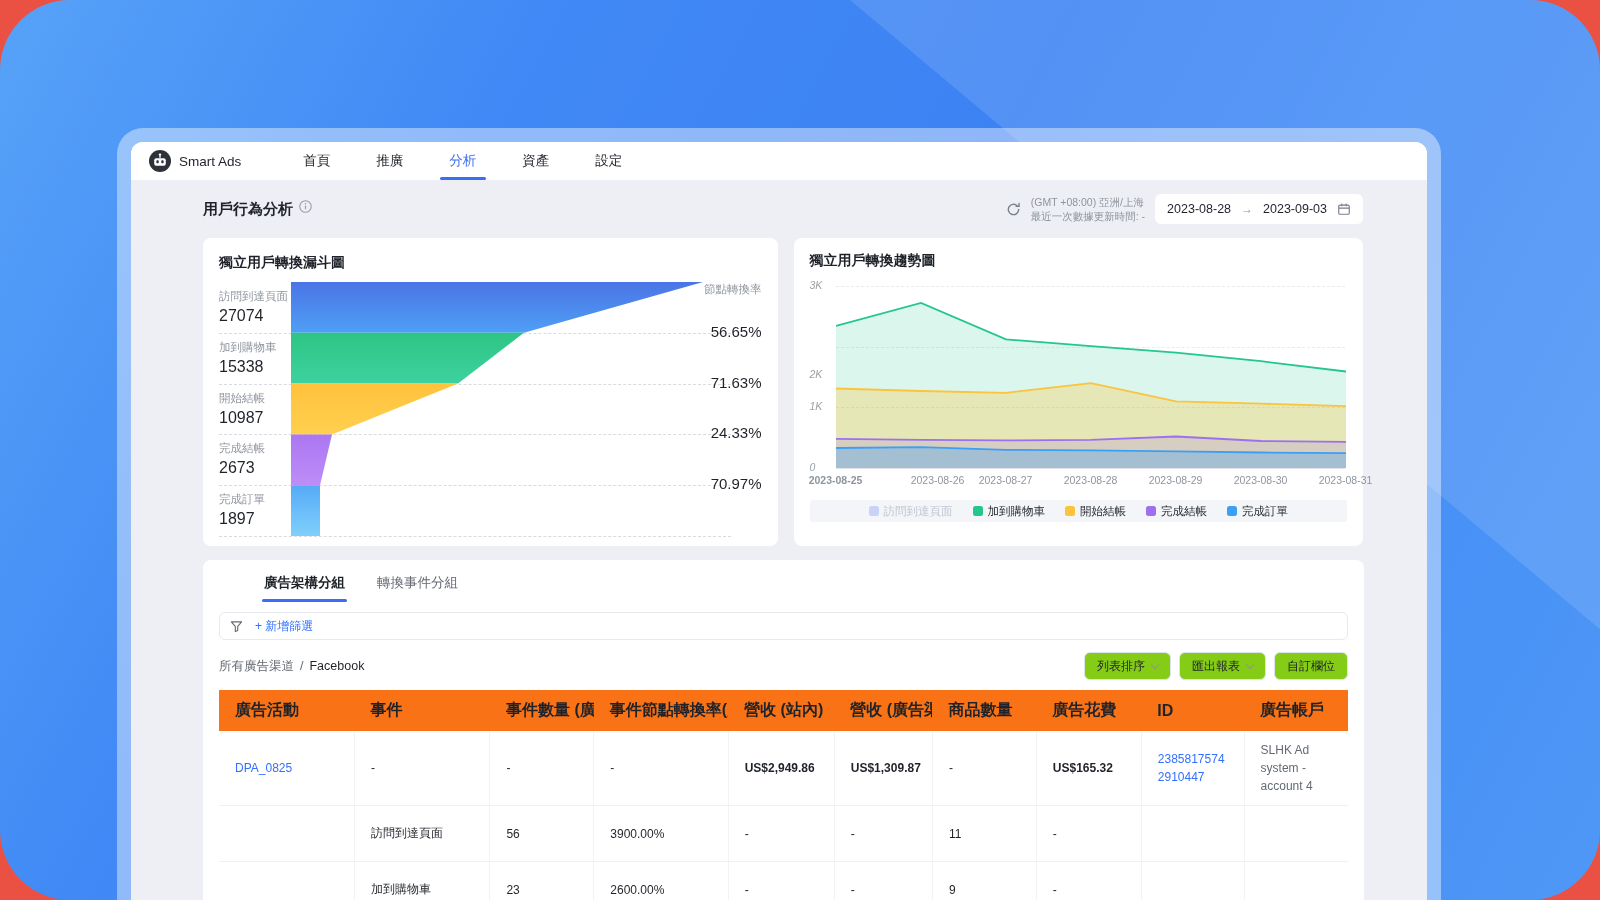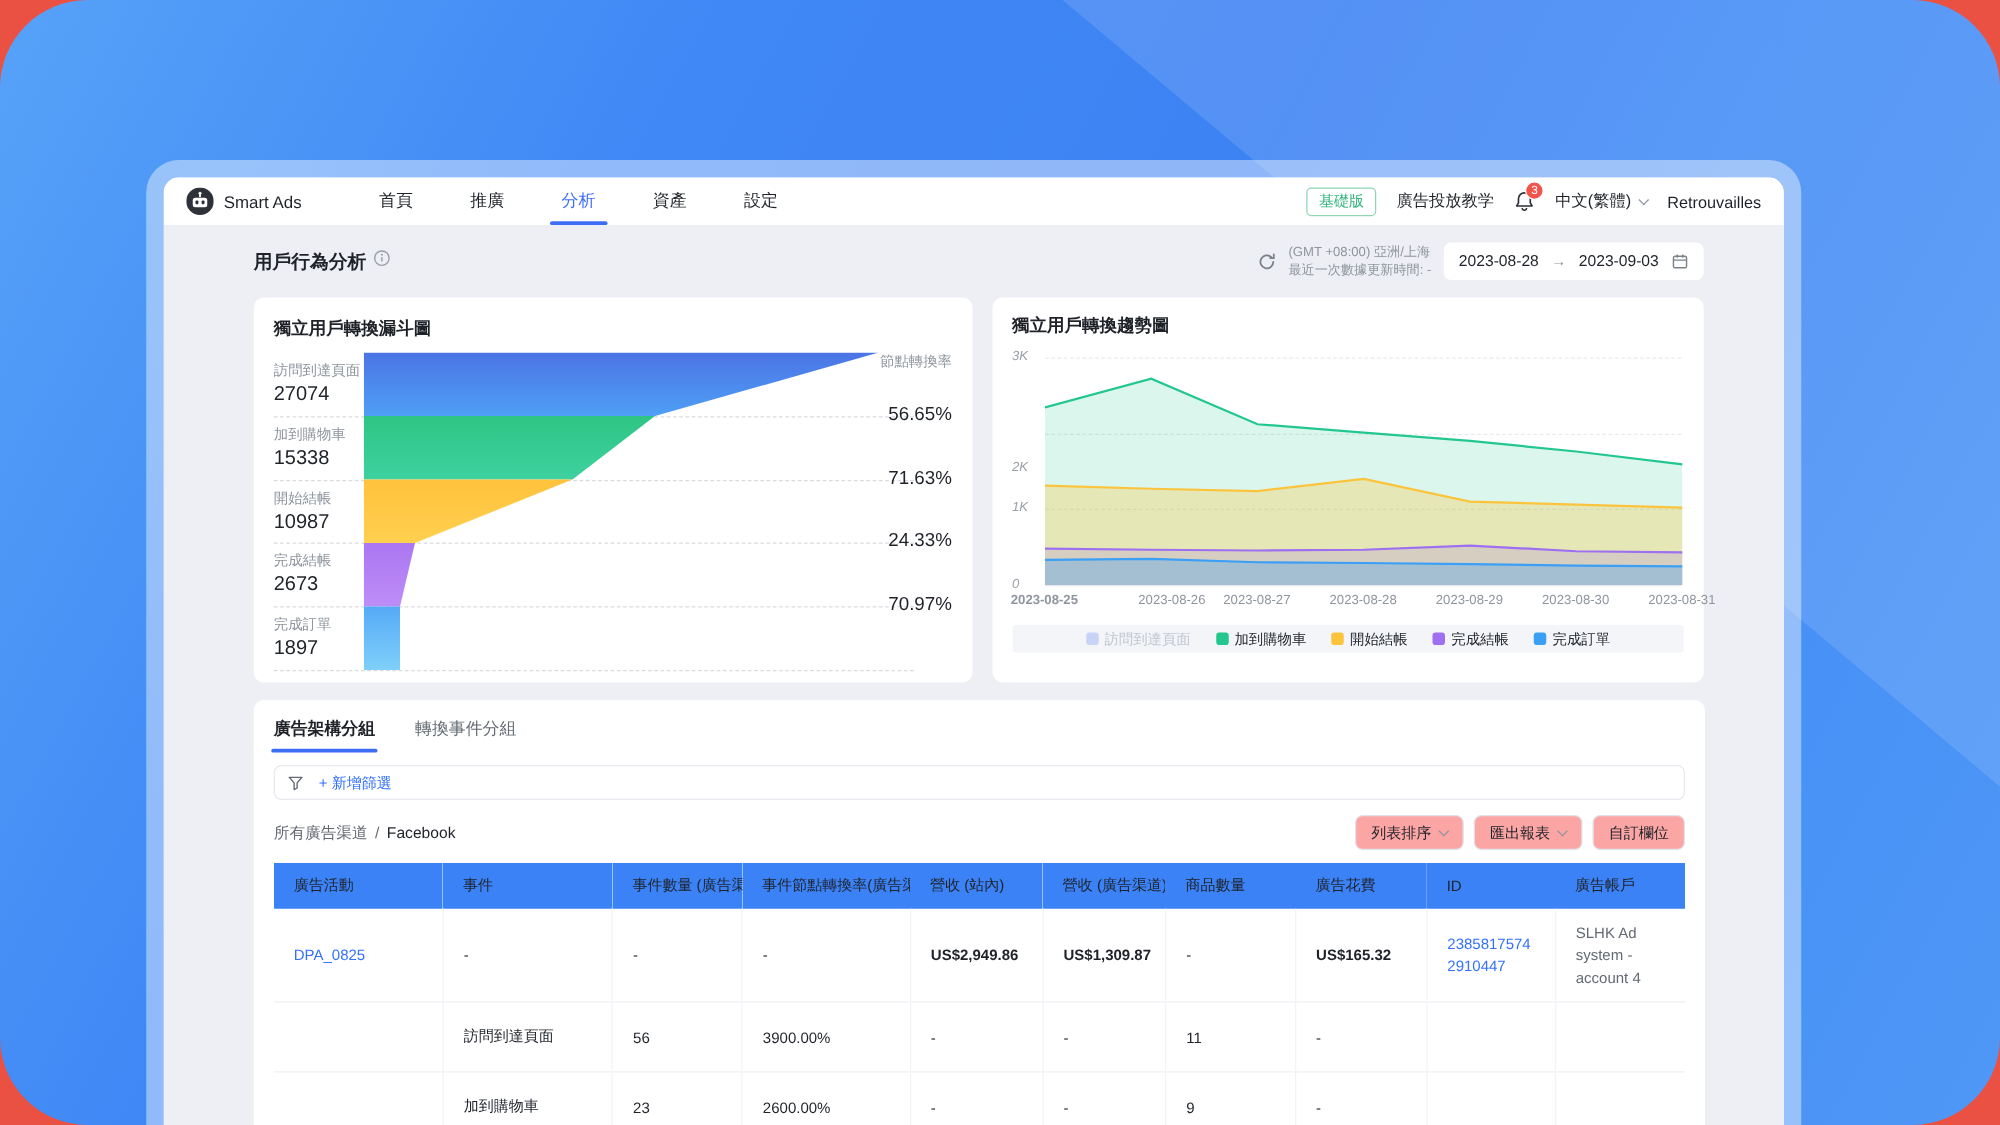--- a/index.html
+++ b/index.html
@@ -78,35 +78,35 @@
   .legend { margin-top:8px; height:22px; background:#f4f5f8; border-radius:3px;
     display:flex; align-items:center; justify-content:center; gap:20px; }
   .l-item { display:flex; align-items:center; gap:5px; font-size:11.5px; color:#1f2329; cursor:pointer; }
   .l-item.dim { color:#c1c6d1; }
   .l-sq { width:10px; height:10px; border-radius:2.5px; }
 
   
   .table-card { margin-top:14px; width:1161px; padding:12px 16px 0; height:400px; }
   .tabs { display:flex; gap:32px; padding-top:2px; }
   .tab { font-size:13.5px; color:#646a73; padding-bottom:10px; position:relative; cursor:pointer; }
-  .tab.active { color:#1f2329; font-weight:700; }
+  .tab.active { color:#1f2329; font-weight:700;margin-left:45px; }
   .tab.active::after { content:""; position:absolute; left:-2px; right:-2px; bottom:0; height:3px;
     background:#3d6df5; border-radius:2px; }
   .filter-bar { margin-top:10px; height:28px; border:1px solid #e7e9ee; border-radius:6px;
     display:flex; align-items:center; padding:0 10px; gap:12px; }
   .add-filter { color:#3370ff; font-size:12px; cursor:pointer; }
   .table-toolbar { margin-top:12px; display:flex; align-items:center; justify-content:space-between; }
   .breadcrumb { font-size:12.5px; color:#646a73; display:flex; gap:6px; align-items:center; }
   .bc-current { color:#1f2329; }
   .toolbar-buttons { display:flex; gap:8px; }
-  .toolbar-buttons button { background:#fca5a5; border:1px solid #dfe2e8; border-radius:6px; height:28px;
+  .toolbar-buttons button { background:#84cc16; border:1px solid #dfe2e8; border-radius:6px; height:28px;
     padding:0 12px; font-size:12px; color:#1f2329; display:flex; align-items:center;
     font-family:inherit; cursor:pointer; }
   table { width:100%; border-collapse:collapse; table-layout:fixed; margin-top:10px; }
-  thead th { background:#3b82f6; font-size:12px; font-weight:400; color:#1f2329; text-align:left;
+  thead th { background:#f97316; font-size:16px; font-weight:700; color:#1f2329; text-align:left;
     padding:10px 16px; white-space:nowrap; overflow:hidden; }
   tbody td { font-size:12px; color:#1f2329; padding:10px 16px; height:56px;
     border-bottom:1px solid #eef0f3; vertical-align:middle; }
   tbody td + td { border-left:1px solid #f1f3f6; }
   td.link { color:#3370ff; cursor:pointer; }
   td.bold { font-weight:700; }
   td.muted { color:#646a73; line-height:1.5; }
   td.brk { word-break:break-all; line-height:1.5; }
 </style>
 </head>
@@ -133,38 +133,20 @@
         </span>
         <span class="brand-name">Smart Ads</span>
       </div>
       <nav class="nav" id="nav">
           <span class="nav-item">首頁</span>
           <span class="nav-item">推廣</span>
           <span class="nav-item active">分析</span>
           <span class="nav-item">資產</span>
           <span class="nav-item">設定</span>
         </nav>
-      <div class="nav-right">
-        <span class="plan-badge">基礎版</span>
-        <span class="tutorial">廣告投放教学</span>
-        <span class="bell-wrap">
-          <span style="display:flex;">
-            <svg width="17" height="18" viewBox="0 0 18 19" fill="none" stroke="#2b2f36" stroke-width="1.4" stroke-linejoin="round">
-              <path d="M9 2.4a5 5 0 0 0-5 5v3.4l-1.5 2.7h13L14 10.8V7.4a5 5 0 0 0-5-5z"></path>
-              <path d="M7.2 15.8a1.9 1.9 0 0 0 3.6 0" stroke-linecap="round"></path>
-            </svg>
-          </span>
-          <span class="bell-badge">3</span>
-        </span>
-        <span class="lang">
-          <span>中文(繁體)</span>
-          <span class="chev"></span>
-        </span>
-        <span class="username">Retrouvailles</span>
-      </div>
     </header>
 
     <div class="content">
 
       <div class="title-row">
         <div class="page-title-wrap">
           <span class="page-title">用戶行為分析</span>
           <span class="info-icon">
             <svg width="13" height="13" viewBox="0 0 14 14">
               <circle cx="7" cy="7" r="6.2" fill="none" stroke="#9aa0a8" stroke-width="1.2"></circle>

